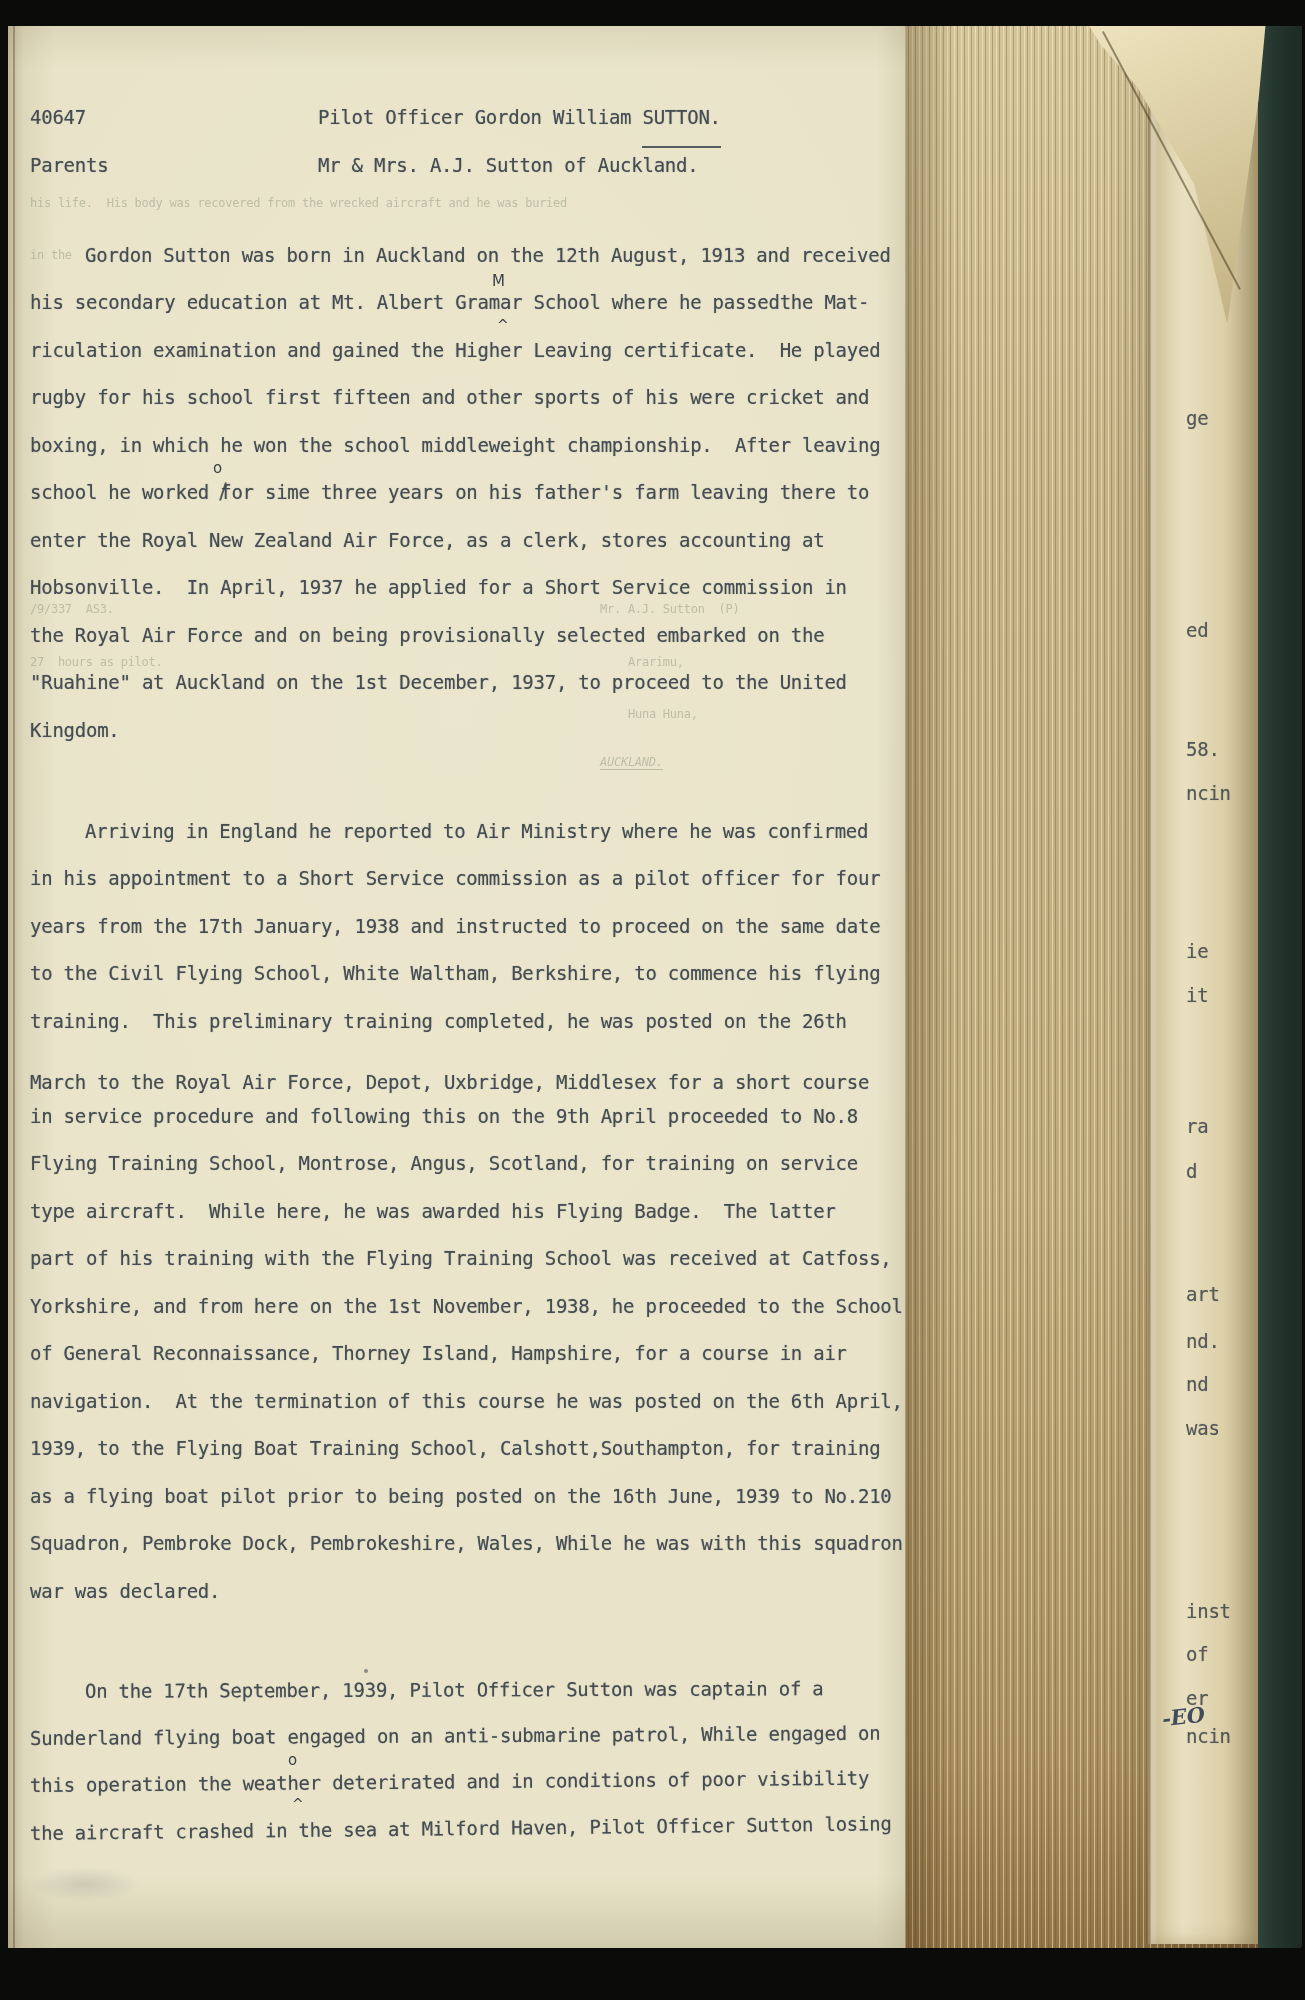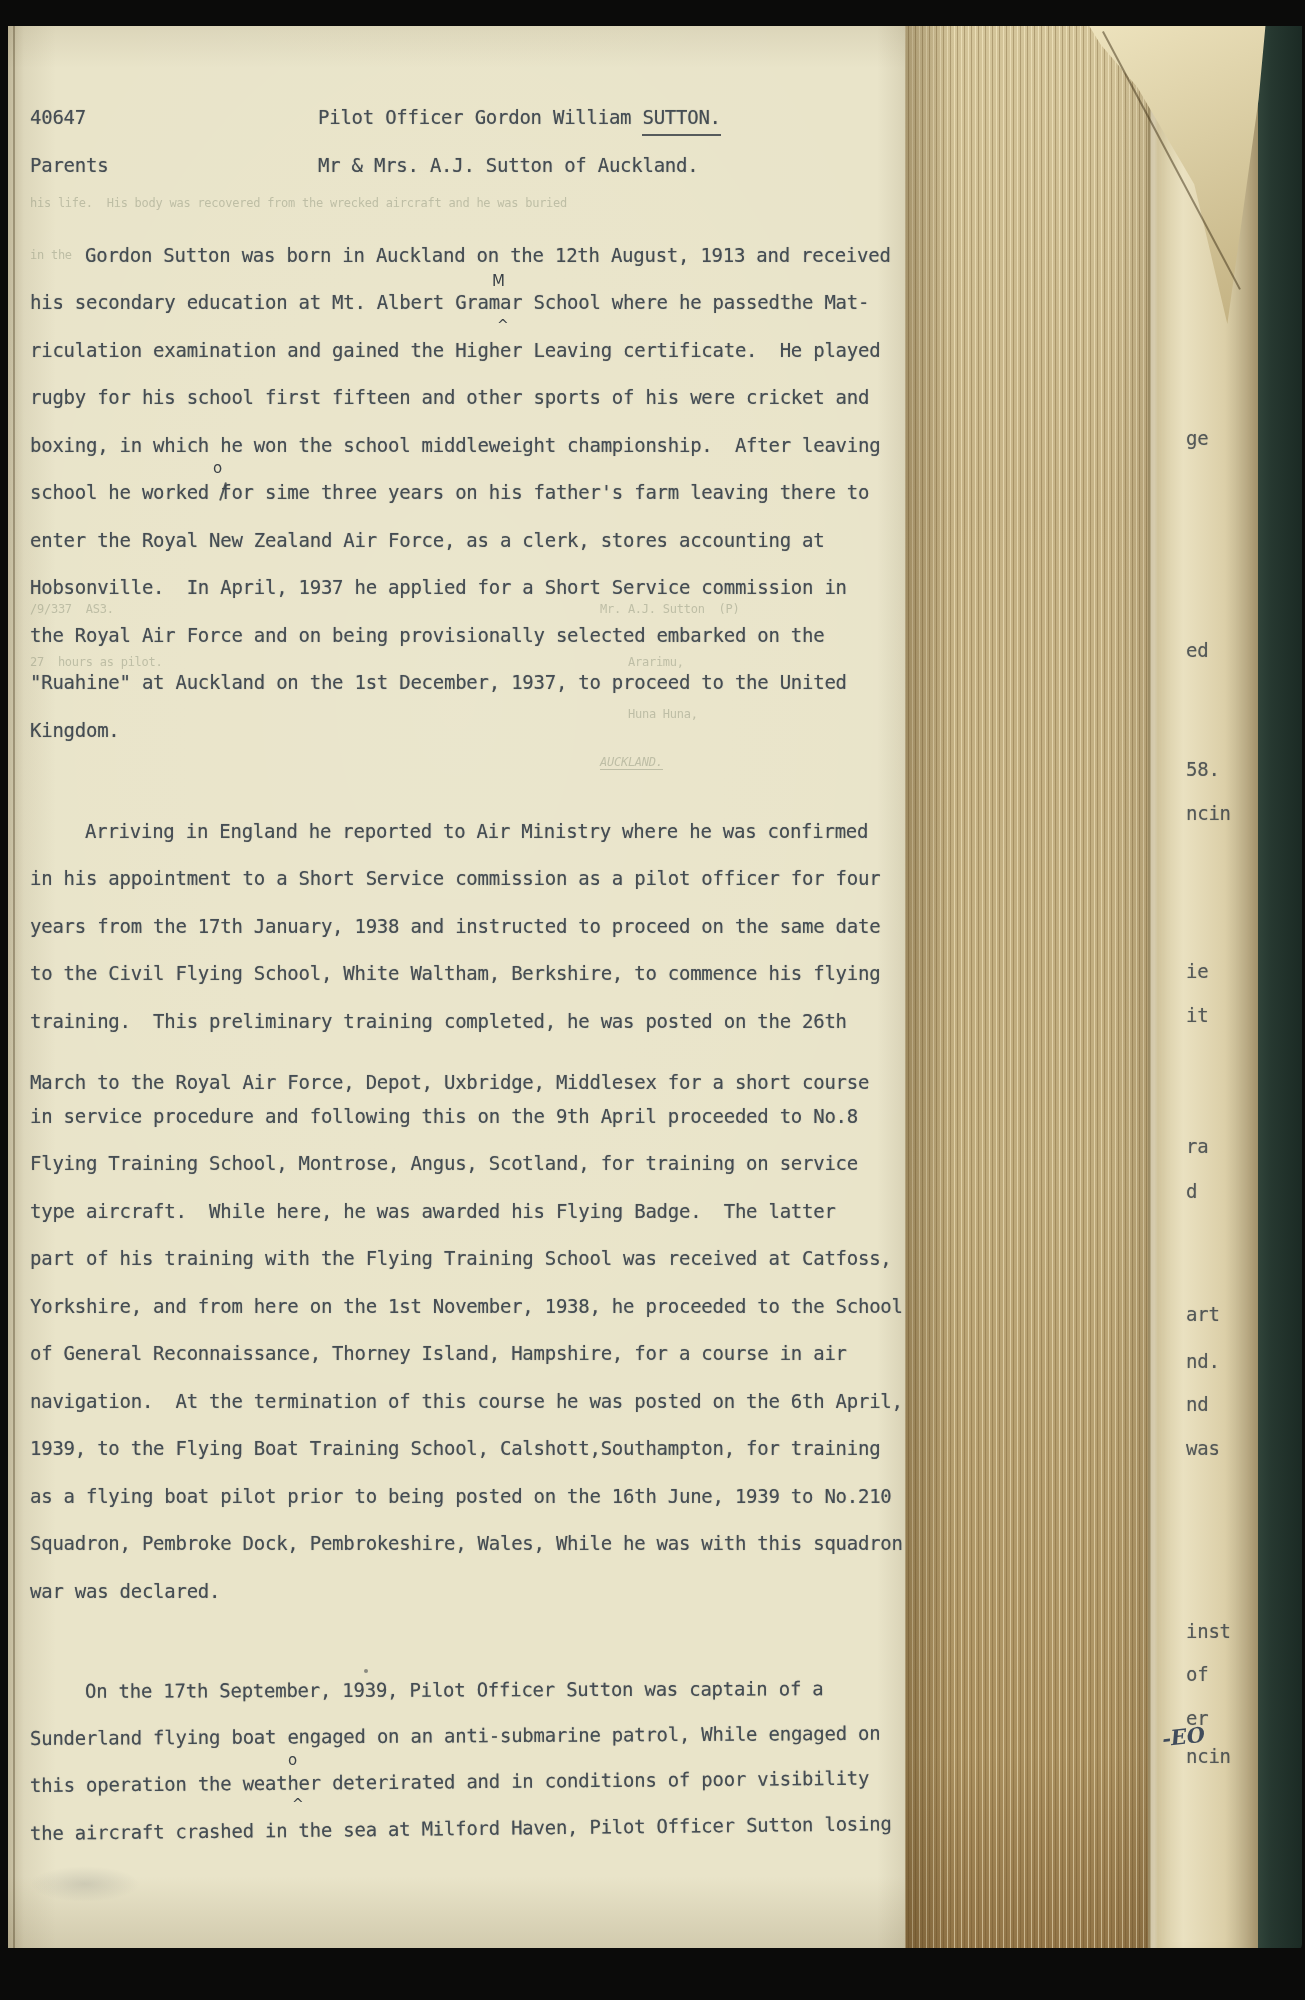--- a/index.html
+++ b/index.html
@@ -12,21 +12,21 @@
          border-radius:0 8px 8px 0;}
 
   
   .fore-edge{position:absolute;left:905px;top:26px;width:353px;height:1922px;
     background:
       linear-gradient(90deg,rgba(60,40,10,.28),rgba(0,0,0,0) 14%,rgba(0,0,0,0) 58%,rgba(40,25,5,.34) 96%),
       repeating-linear-gradient(90deg,rgba(255,244,210,.5) 0 1px,rgba(0,0,0,0) 1px 3px,rgba(100,75,35,.32) 3px 4px,rgba(0,0,0,0) 4px 7px),
       linear-gradient(180deg,#d4c59a,#c6b386 25%,#c0ac7d 60%,#aa905f 90%,#927547);}
 
   
-  .strip{position:absolute;left:1148px;top:42px;width:110px;height:1922px;
+  .strip{position:absolute;left:1148px;top:22px;width:110px;height:1922px;
     background:linear-gradient(90deg,rgba(80,60,25,.38) 0 2px,rgba(255,255,255,.28) 3px 6px,rgba(0,0,0,0) 10px,rgba(247,240,212,.6) 32%,rgba(224,211,172,.55) 70%,rgba(90,70,35,.34) 100%),#d6caa3;
     box-shadow:inset 0 0 20px rgba(120,95,50,.35);}
 
   .frag{position:absolute;left:38px;color:#3b4247;font-size:19px;letter-spacing:-.25px;
         white-space:pre;opacity:.85;text-shadow:0 0 1px rgba(59,66,71,.5);}
   .frag-hand{position:absolute;left:14px;color:#2f3d52;font-family:"DejaVu Serif",serif;
         font-style:italic;font-weight:bold;font-size:21px;transform:rotate(-6deg);opacity:.9;}
 
   
   .tape{position:absolute;left:1082px;top:20px;width:184px;height:304px;
@@ -43,21 +43,21 @@
       linear-gradient(270deg,rgba(101,84,48,.12) 0,rgba(0,0,0,0) 28px),
       linear-gradient(0deg,rgba(101,84,48,.18) 0,rgba(0,0,0,0) 72px),
       linear-gradient(180deg,rgba(101,84,48,.10) 0,rgba(0,0,0,0) 42px),
       #e9e4c9;}
   .page-seam{position:absolute;left:5px;top:0;width:2px;height:100%;background:rgba(70,55,25,.35);}
 
   
   .tline{position:absolute;left:22px;width:890px;color:#454d53;font-size:19px;
          letter-spacing:-.25px;white-space:pre;text-shadow:0 0 1px rgba(69,77,83,.55);}
   .indent{padding-left:55px;}
-  .u{border-bottom:2px solid rgba(60,67,73,.85);padding-bottom:6px;}
+  .u{border-bottom:2px solid rgba(60,67,73,.85);padding-bottom:18px;}
 
   
   .ghost{position:absolute;color:rgba(125,132,110,.40);font-size:12px;letter-spacing:-.25px;
          white-space:pre;filter:blur(.4px);}
   .ghost-u{border-bottom:1.5px solid rgba(125,132,110,.4);font-style:italic;}
 
   
   .hand{position:absolute;color:#3a4147;font-family:"DejaVu Sans",sans-serif;
         font-size:15px;line-height:1;}
   .hand-caret{font-size:14px;}

